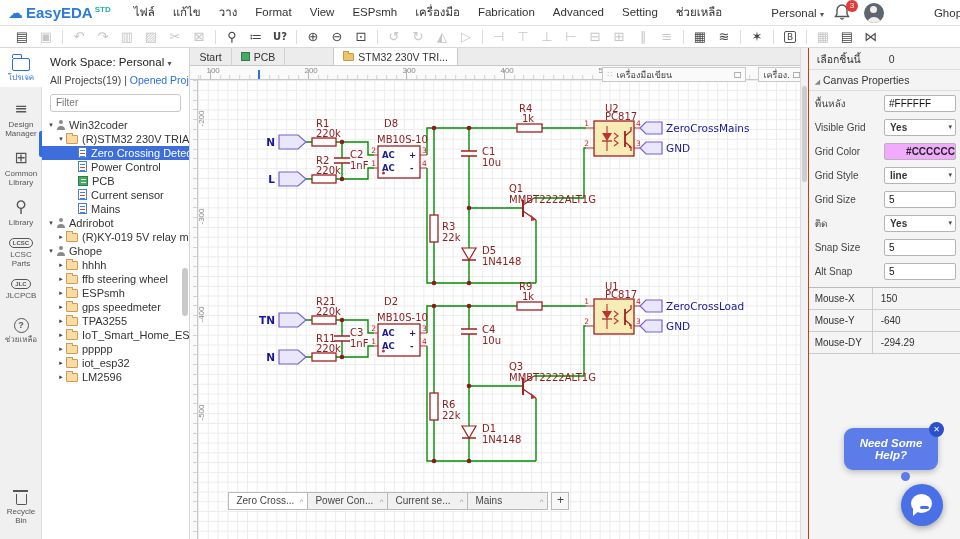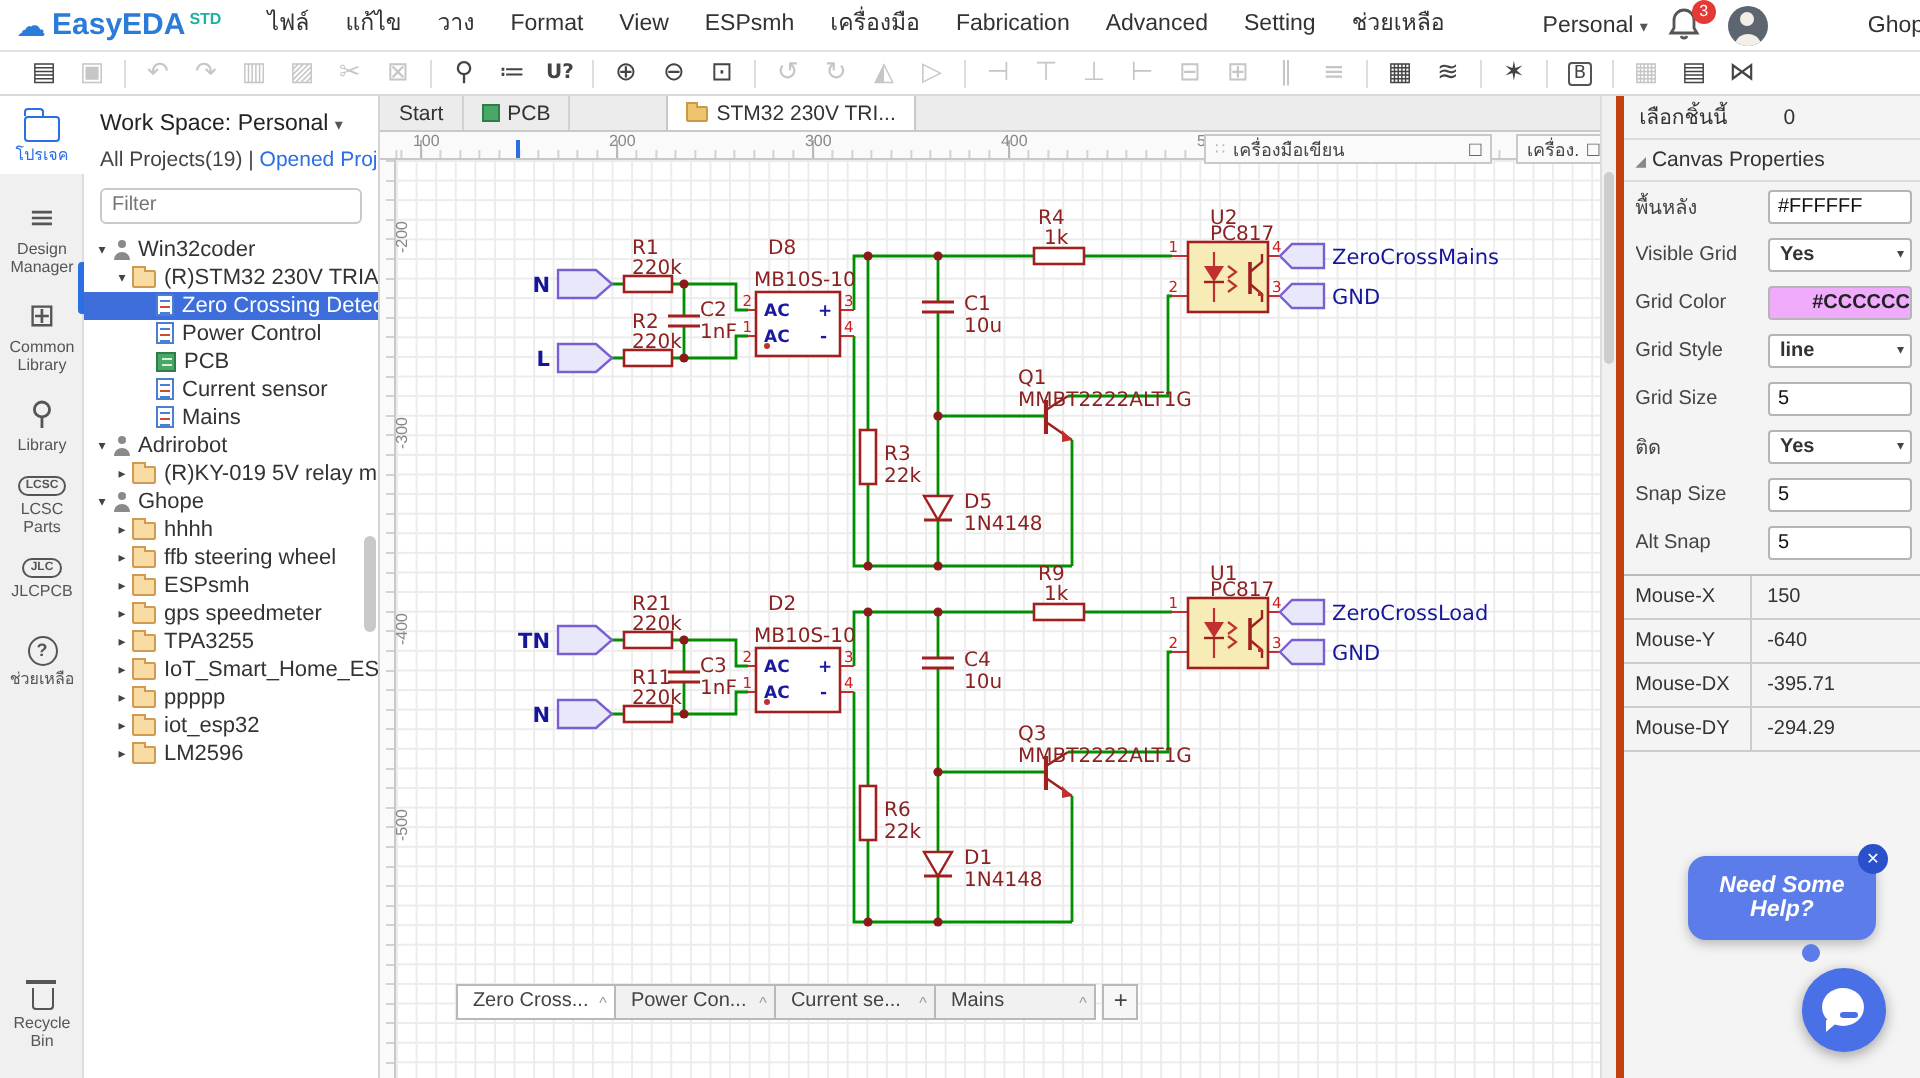--- a/index.html
+++ b/index.html
@@ -131,21 +131,21 @@
   .stab { position:relative; width:80px; border:1px solid #b9b9b9; border-left:none; background:#f1f1f1; font-size:10px; color:#444;
     line-height:16px; padding:0 14px 0 7px; white-space:nowrap; overflow:hidden; cursor:pointer; }
   .stab:first-child { border-left:1px solid #b9b9b9; background:#fff; }
   .stab .chev { position:absolute; right:4px; top:1px; font-size:8px; color:#999; }
   .stab-add { width:18px; border:1px solid #b9b9b9; background:#f7f7f7; margin-left:3px; text-align:center; line-height:15px; font-size:12px; color:#444; cursor:pointer; }
 
   .vscroll { width:8px; background:#f1f1f1; border-left:1px solid #ddd; position:relative; }
   .vthumb { position:absolute; left:1px; width:5px; top:38px; height:96px; background:#cdcdcd; border-radius:3px; }
 
   
-  .props { width:156px; background:#f4f4f4; border-left:4px solid #c2410c; font-size:10.5px; color:#333; position:relative; }
+  .props { width:156px; background:#f4f4f4; border-left:1px solid #c2410c; font-size:10.5px; color:#333; position:relative; }
   .sel-row { height:22px; line-height:22px; padding:0 8px; border-bottom:1px solid #ddd; display:flex; }
   .sel-row .cnt { margin-left:28px; }
   .sec-hdr { height:21px; line-height:21px; padding:0 6px; border-bottom:1px solid #ddd; color:#333; }
   .sec-hdr .tri { font-size:7px; color:#888; margin-right:3px; }
   .prow { height:24px; display:flex; align-items:center; padding:0 4px 0 6px; }
   .prow .plabel { flex:1; font-size:10px; color:#444; white-space:nowrap; overflow:hidden; }
   .pctl { width:72px; height:17px; flex:0 0 72px; }
   .pctl input { width:100%; height:17px; border:1px solid #b5b5b5; border-radius:2px; background:#fff; font-size:10px; padding:0 4px; color:#111; outline:none; }
   .psel { border:1px solid #b5b5b5; border-radius:2px; background:#fff; height:17px; display:flex; align-items:center; padding:0 3px 0 5px; font-size:10px; cursor:pointer; }
   .psel .val { flex:1; font-weight:bold; }
@@ -634,24 +634,20 @@
     <div class="mtable">
       <div class="mrow">
           <span class="ml">Mouse-X</span>
           <span class="mv">150</span>
         </div>
       <div class="mrow">
           <span class="ml">Mouse-Y</span>
           <span class="mv">-640</span>
         </div>
       <div class="mrow">
-          <span class="ml">Mouse-DX</span>
-          <span class="mv">-395.71</span>
-        </div>
-      <div class="mrow">
           <span class="ml">Mouse-DY</span>
           <span class="mv">-294.29</span>
         </div>
     </div>
   </aside>
 </div>
 
 <div class="chat-bubble">
   <span>Need Some Help?</span>
   <span class="chat-close ig">✕</span>

